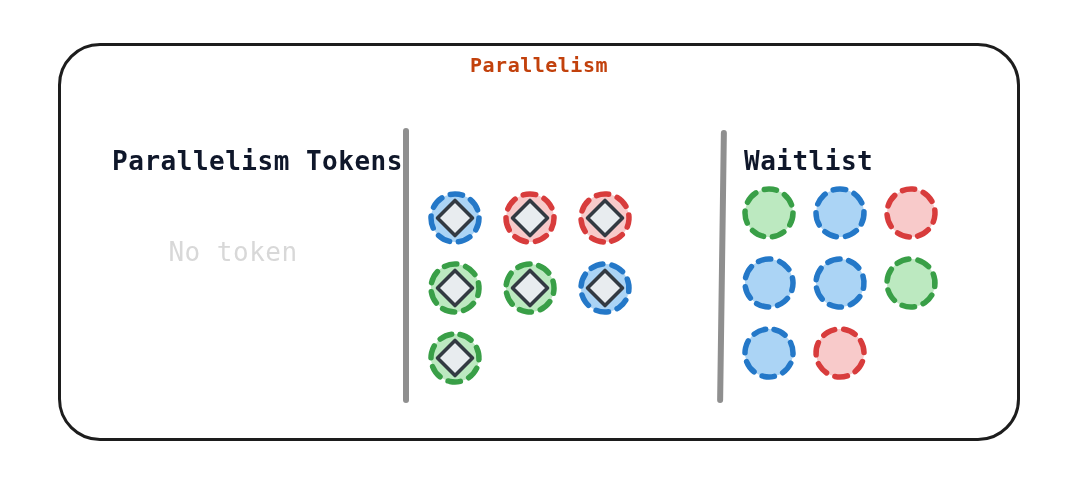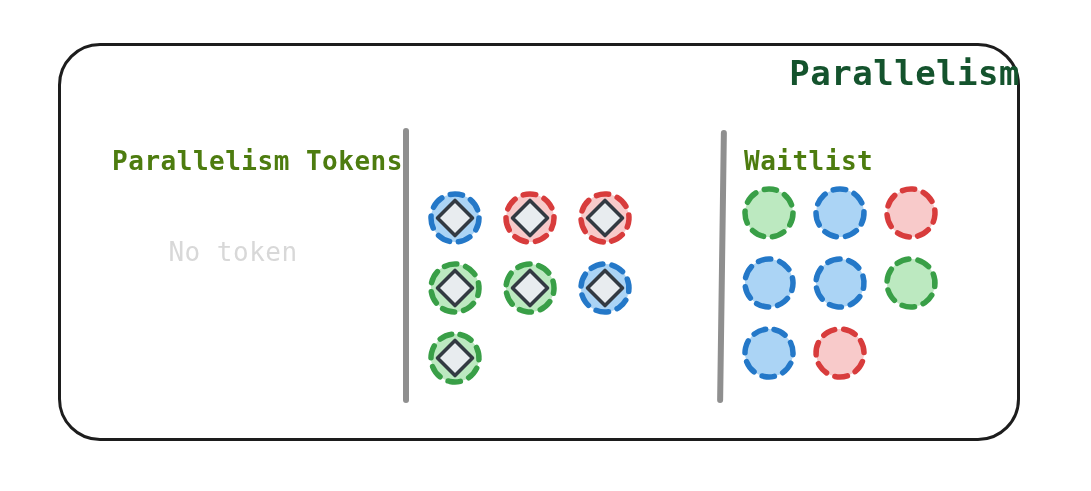--- a/index.html
+++ b/index.html
@@ -17,32 +17,32 @@
     width: 962px; height: 398px;
     border: 3.5px solid #1d1d1d;
     border-radius: 42px;
     box-sizing: border-box;
     background: #ffffff;
   }
   .diagram-title {
     position: absolute;
     left: 58px; top: 53px;
     width: 962px;
-    text-align: right;
-    font-size: 34px;
+    text-align: center;
+    font-size: 20px;
     font-weight: 600;
-    color: #14532d;
+    color: #c2410c;
     letter-spacing: 0.5px;
   }
   .col-header {
     position: absolute;
     top: 146px;
     font-size: 26px;
     font-weight: 600;
-    color: #4d7c0f;
+    color: #0f172a;
     letter-spacing: 0.5px;
     white-space: nowrap;
   }
   .tokens-header  { left: 100px; width: 315px; text-align: center; }
   .active-header  { left: 428px; }
   .waitlist-header{ left: 744px; width: 200px; }
   .empty-msg {
     position: absolute;
     left: 118px; top: 237px;
     width: 230px;

